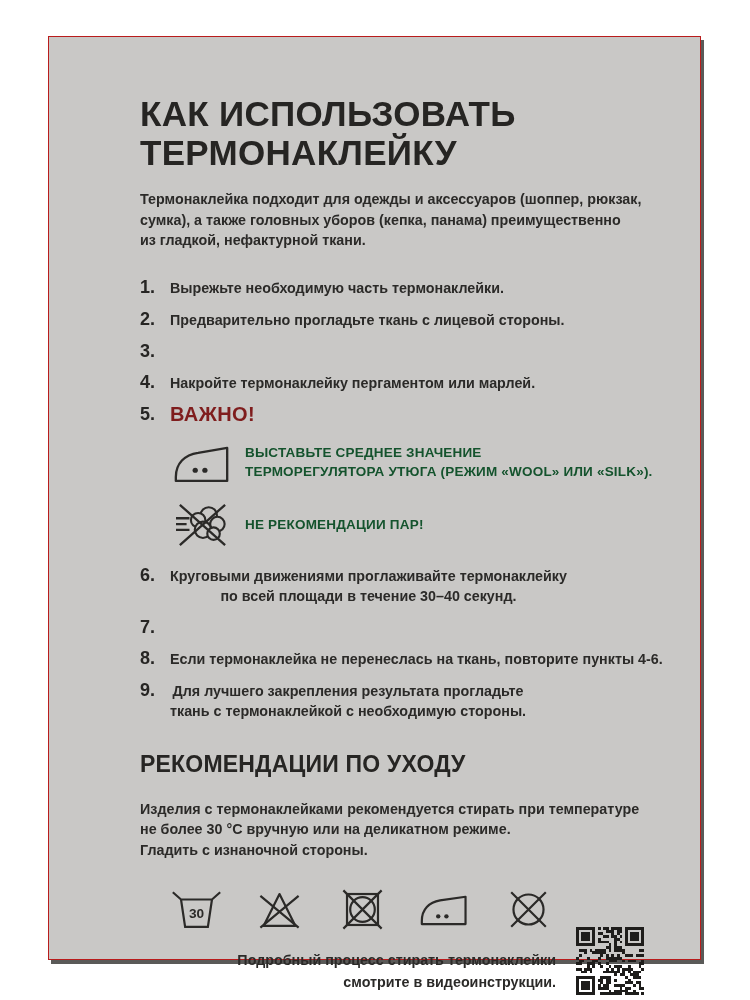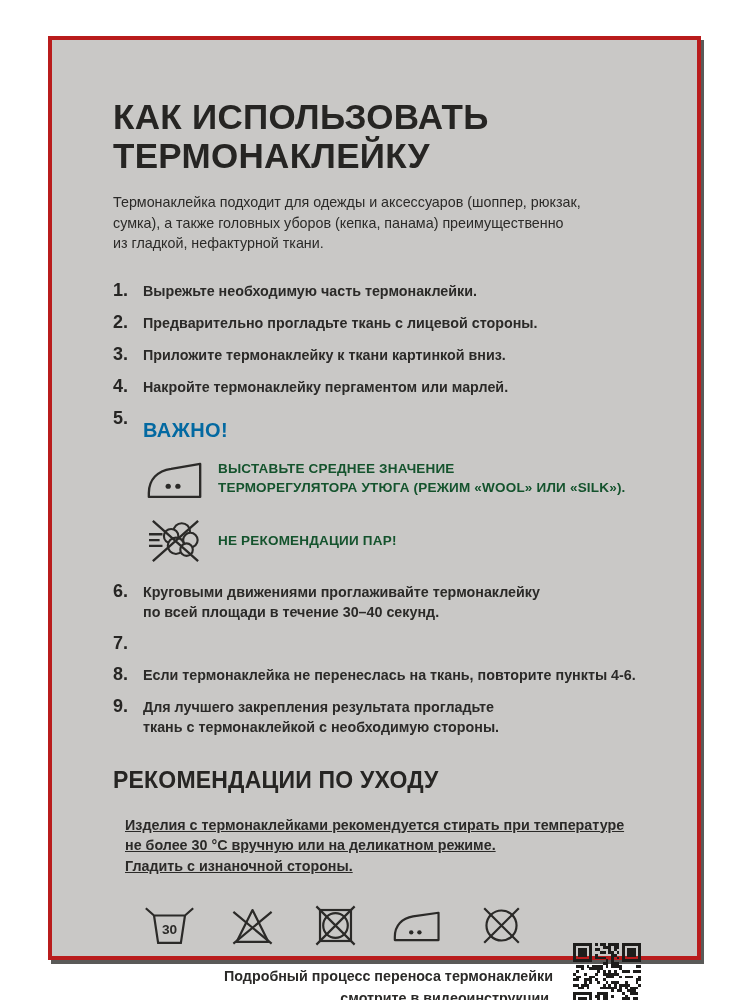--- a/index.html
+++ b/index.html
@@ -12,55 +12,55 @@
   html,body{background:var(--page-bg);}
   body{
     width:750px;height:1000px;position:relative;
     font-family:"Liberation Sans","DejaVu Sans",sans-serif;
     color:var(--ink);
   }
   .page{width:750px;height:1000px;position:relative;background:var(--page-bg);overflow:hidden;}
   .card{
     position:absolute;left:48px;top:36px;width:653px;height:924px;
     background:var(--card-bg);
-    border:4px solid #b91c1c;
+    border:1px solid #b91c1c;
     box-shadow:3px 4px 0 var(--card-edge);
-    padding:57px 56px 0 61px;
+    padding:57px 56px 0 91px;
   }
   h1.title{
     font-size:35px;line-height:39px;font-weight:bold;color:#262523;
     letter-spacing:.3px;margin:0 0 17px;white-space:pre;
   }
   .intro{
-    font-size:14.3px;line-height:20.5px;font-weight:normal;margin:4px 0 26px;white-space:pre;
+    font-size:14.3px;line-height:20.5px;font-weight:bold;margin:4px 0 26px;white-space:pre;
   }
   .steps{list-style:none;}
   .step{display:flex;margin-bottom:11px;}
   .step .num{
     flex:0 0 30px;font-size:18px;line-height:20px;font-weight:bold;color:#262523;
   }
   .step .txt{
-    font-size:14.3px;line-height:20px;font-weight:bold;white-space:pre;padding-top:1px;
+    font-size:14.3px;line-height:20px;font-weight:bold;white-space:pre;padding-top:1px;text-align:center;
   }
   .step.step-important .txt{
-    font-size:20px;line-height:20px;letter-spacing:.4px;padding-top:0;color:#0369a1;margin-top:12px;
+    font-size:20px;line-height:20px;letter-spacing:.4px;padding-top:0;color:#7f1d1d;
   }
   .important-block{margin:16px 0 14px 31px;}
   .note-row{display:flex;align-items:center;margin-bottom:14px;}
   .icon-box{flex:0 0 62px;display:flex;justify-content:center;align-items:center;}
   .note-text{
     margin-left:12px;font-size:13.5px;line-height:19px;font-weight:bold;
     letter-spacing:.2px;white-space:pre;color:#14532d;
   }
   h2.care-heading{
     font-size:23px;line-height:26px;font-weight:bold;color:#262523;
     letter-spacing:.2px;margin:30px 0 0;
   }
   .care-text{
-    font-size:14.3px;line-height:20.5px;font-weight:bold;margin:22px 12px 0;white-space:pre;text-decoration:underline;
+    font-size:14.3px;line-height:20.5px;font-weight:bold;margin:22px 0 0;white-space:pre;
   }
   .symbols{display:flex;align-items:center;gap:28px;margin:24px 0 0 29px;}
   .symbol{display:flex;align-items:center;justify-content:center;}
   .symbol svg{display:block;}
   .footer{
     display:flex;justify-content:flex-end;align-items:flex-end;gap:20px;margin-top:-8px;
   }
   .footer-text{
     font-size:14.3px;line-height:22px;font-weight:bold;text-align:right;
     white-space:pre;margin-bottom:6px;
@@ -88,21 +88,20 @@
       <div class="step">
         <span class="num">1.</span>
         <span class="txt">Вырежьте необходимую часть термонаклейки.</span>
       </div>
       <div class="step">
         <span class="num">2.</span>
         <span class="txt">Предварительно прогладьте ткань с лицевой стороны.</span>
       </div>
       <div class="step">
         <span class="num">3.</span>
-        <span class="txt">Приложите термонаклейку к ткани картинкой вниз.</span>
       </div>
       <div class="step">
         <span class="num">4.</span>
         <span class="txt">Накройте термонаклейку пергаментом или марлей.</span>
       </div>
       <div class="step step-important">
         <span class="num">5.</span>
         <span class="txt">ВАЖНО!</span>
       </div>
     </div>
@@ -190,21 +189,21 @@
       </span>
       <span class="symbol">
         <svg width="55" height="51" viewBox="0 0 60 56">
           <circle class="stroke" cx="30" cy="28" r="16.5"></circle>
           <path class="stroke" d="M11 9 L49 47 M49 9 L11 47"></path>
         </svg>
       </span>
     </div>
 
     <div class="footer">
-      <p class="footer-text">Подробный процесс переноса термонаклейки
+      <p class="footer-text">Подробный процесс стирать термонаклейки
 смотрите в видеоинструкции.</p>
       <span class="qr-box">
         <svg id="qr" width="68" height="68" viewBox="0 0 25 25" shape-rendering="crispEdges">
             <rect x="0" y="0" width="1.05" height="1.05" fill="#1e1d1b"></rect>
             <rect x="1" y="0" width="1.05" height="1.05" fill="#1e1d1b"></rect>
             <rect x="2" y="0" width="1.05" height="1.05" fill="#1e1d1b"></rect>
             <rect x="3" y="0" width="1.05" height="1.05" fill="#1e1d1b"></rect>
             <rect x="4" y="0" width="1.05" height="1.05" fill="#1e1d1b"></rect>
             <rect x="5" y="0" width="1.05" height="1.05" fill="#1e1d1b"></rect>
             <rect x="6" y="0" width="1.05" height="1.05" fill="#1e1d1b"></rect>

